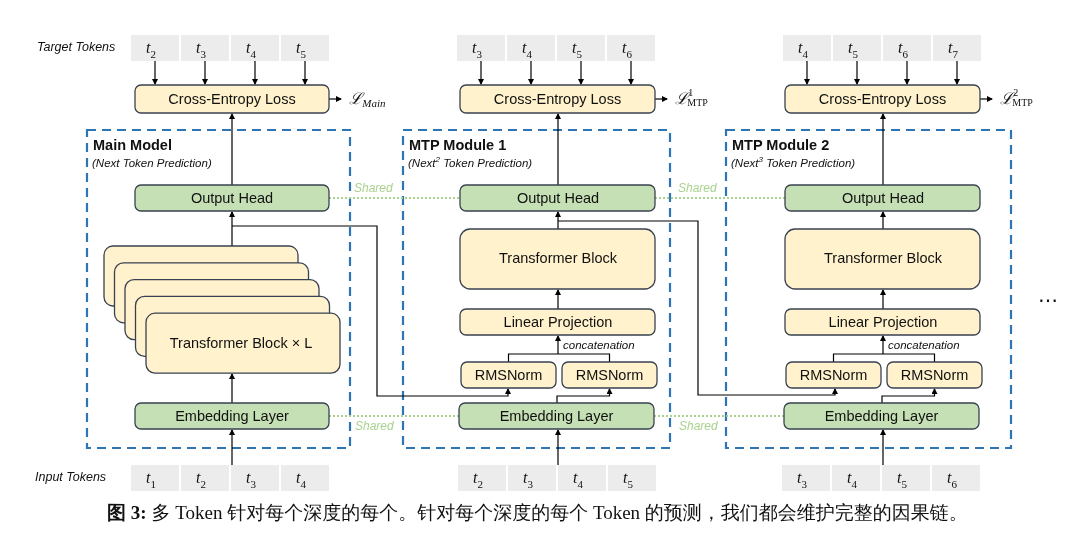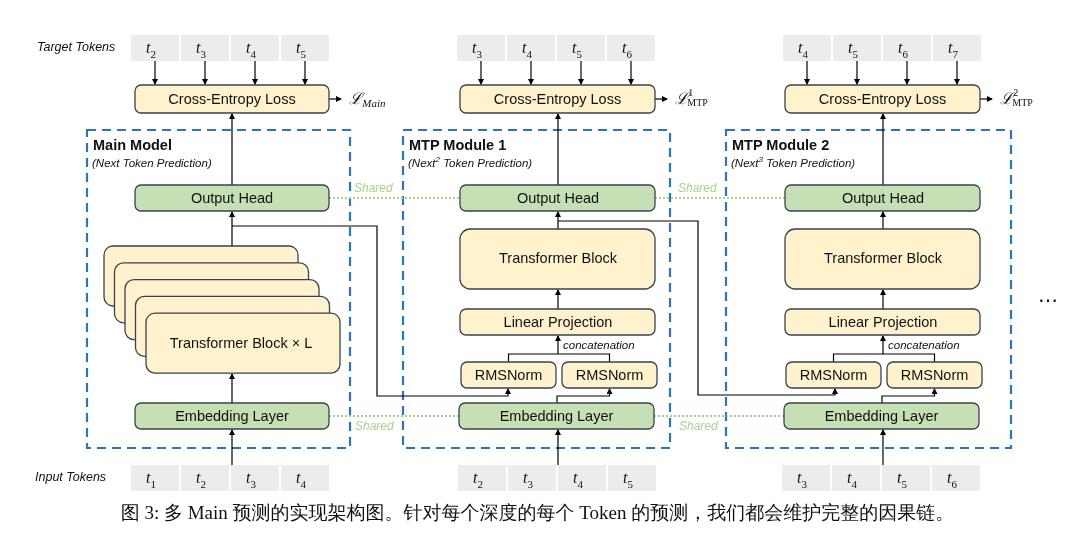--- a/index.html
+++ b/index.html
@@ -11,21 +11,21 @@
     .subtitle-text { font-family: "Liberation Sans", "DejaVu Sans", sans-serif; font-size: 11.5px; font-style: italic; fill: #111; }
     .row-label { font-family: "Liberation Sans", "DejaVu Sans", sans-serif; font-size: 12.5px; font-style: italic; fill: #111; }
     .token-text { font-family: "Liberation Serif", "DejaVu Serif", serif; font-size: 16px; font-style: italic; fill: #111; }
     .loss-text { font-family: "Liberation Serif", "DejaVu Serif", serif; font-size: 16px; font-style: italic; fill: #111; }
     .shared-text { font-family: "Liberation Sans", "DejaVu Sans", sans-serif; font-size: 12px; font-style: italic; fill: #a9d18e; }
     .concat-text { font-family: "Liberation Sans", "DejaVu Sans", sans-serif; font-size: 11.5px; font-style: italic; fill: #111; }
     #caption {
       position: absolute; left: 0; top: 500px; width: 1075px; text-align: center;
       font-family: "Liberation Serif", "DejaVu Serif", serif; font-size: 19px; color: #111;
     }
-    #caption b { font-weight: normal; }
+    #caption b { font-weight: bold; }
   </style>
 </head>
 <body>
 
 <svg id="diagram" xmlns="http://www.w3.org/2000/svg" width="1075" height="547" viewBox="0 0 1075 547">
   <defs>
     <marker id="arrowhead" markerWidth="6" markerHeight="6" refX="5" refY="3" orient="auto" markerUnits="userSpaceOnUse">
       <path d="M0,0 L6,3 L0,6 Z" fill="#000"></path>
     </marker>
   </defs>
@@ -179,14 +179,14 @@
       <text x="888" y="346" class="concat-text" text-anchor="start" dominant-baseline="middle">concatenation</text>
       <text x="354" y="189" class="shared-text" text-anchor="start" dominant-baseline="middle">Shared</text>
       <text x="678" y="189" class="shared-text" text-anchor="start" dominant-baseline="middle">Shared</text>
       <text x="355" y="427" class="shared-text" text-anchor="start" dominant-baseline="middle">Shared</text>
       <text x="679" y="427" class="shared-text" text-anchor="start" dominant-baseline="middle">Shared</text>
       <text x="1048" y="296" text-anchor="middle" dominant-baseline="middle" font-size="20" fill="#111" class="sans">…</text>
     </g>
 </svg>
 
 <div id="caption">
-  <b>图 3:</b><span> 多 Main 预测的实现架构图。针对每个深度的每个 Token 的预测，我们都会维护完整的因果链。</span>
+  <b>图 3:</b><span> 多 Token 针对每个深度的每个。针对每个深度的每个 Token 的预测，我们都会维护完整的因果链。</span>
 </div>
 
 </body></html>

